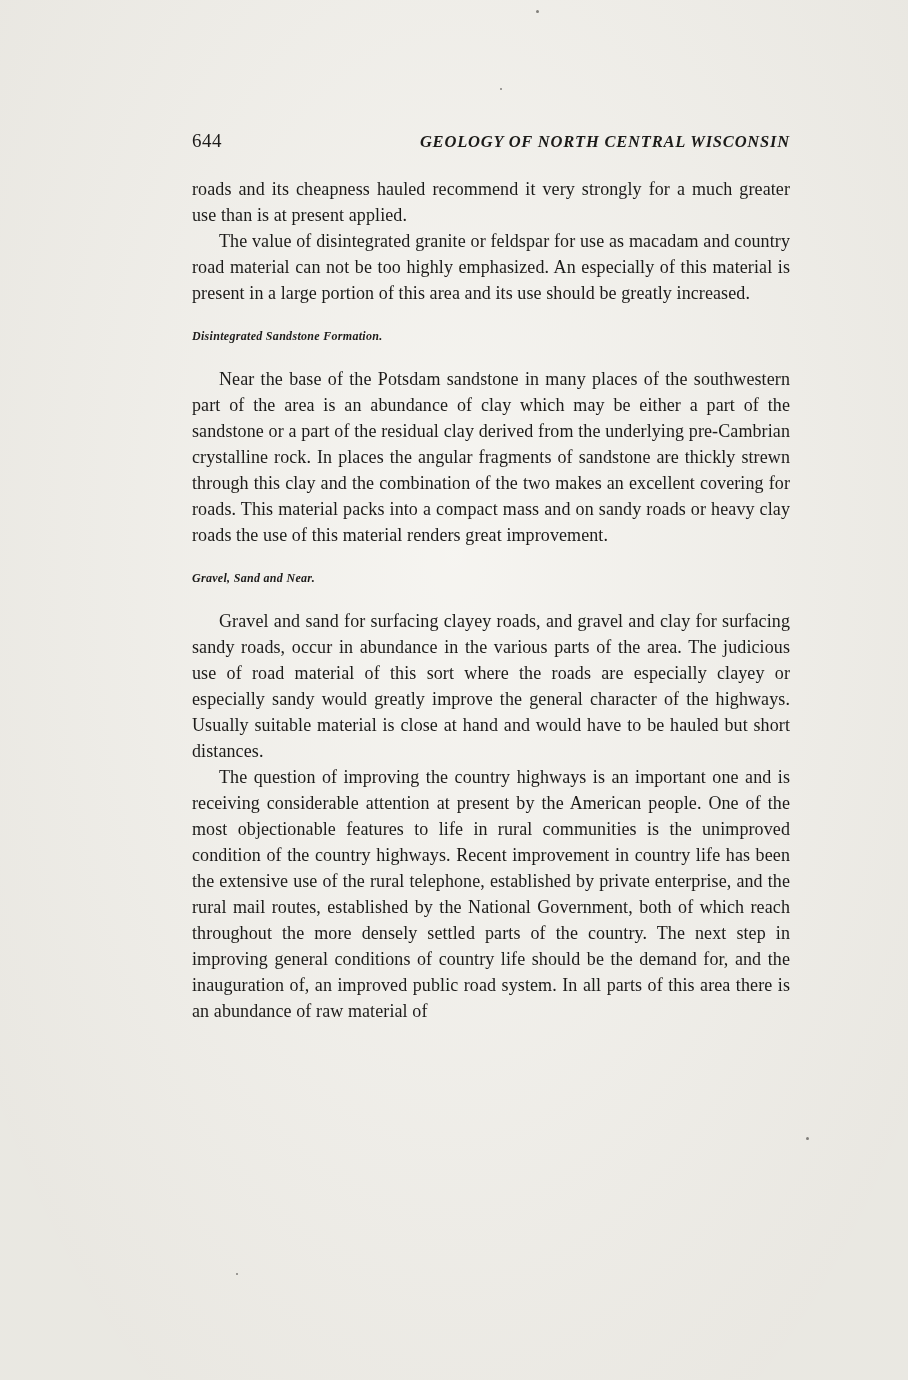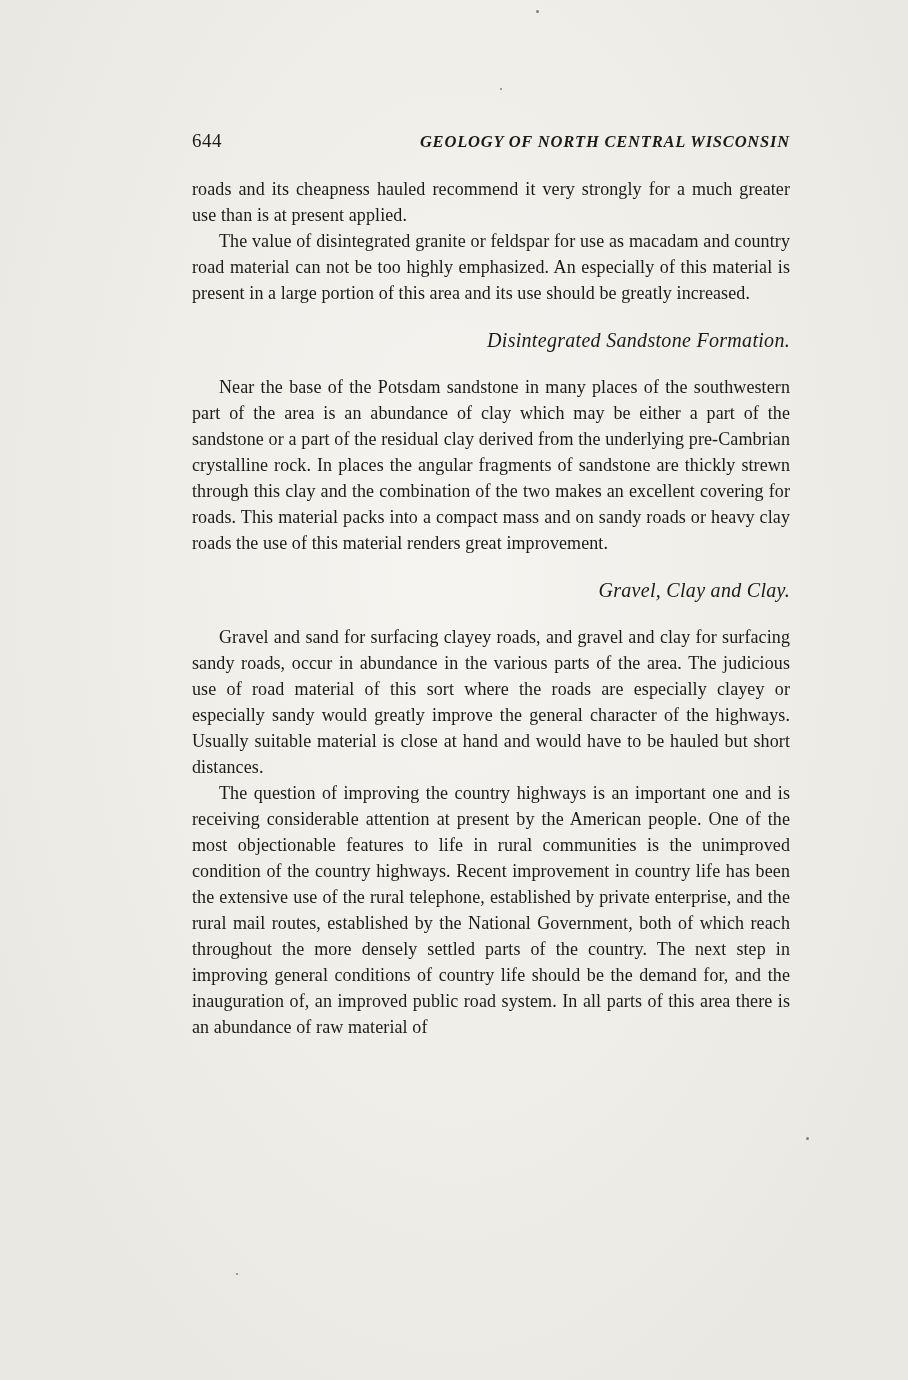--- a/index.html
+++ b/index.html
@@ -52,24 +52,24 @@
     font-size: 18px;
     line-height: 26px;
     text-align: justify;
     letter-spacing: 0.1px;
   }
   .body-text p.indent {
     text-indent: 1.5em;
   }
   .section-heading {
     margin: 23px 0 22px 0;
-    font-size: 20px;
-    font-weight: normal;
+    font-size: 12px;
+    font-weight: bold;
     font-style: italic;
-    text-align: right;
+    text-align: left;
     letter-spacing: 0.3px;
   }
   
   .speck {
     position: absolute;
     background: rgba(40,38,34,0.55);
     border-radius: 50%;
   }
   .speck.s1 { left: 536px; top: 10px;  width: 3px; height: 3px; }
   .speck.s2 { left: 500px; top: 88px;  width: 2px; height: 2px; }
@@ -96,21 +96,21 @@
     <div class="body-text">
 
       <p>roads and its cheapness hauled recommend it very strongly for a much greater use than is at present applied.</p>
 
       <p class="indent">The value of disintegrated granite or feldspar for use as macadam and country road material can not be too highly emphasized. An especially of this material is present in a large portion of this area and its use should be greatly increased.</p>
 
       <h2 class="section-heading">Disintegrated Sandstone Formation.</h2>
 
       <p class="indent">Near the base of the Potsdam sandstone in many places of the southwestern part of the area is an abundance of clay which may be either a part of the sandstone or a part of the residual clay derived from the underlying pre-Cambrian crystalline rock. In places the angular fragments of sandstone are thickly strewn through this clay and the combination of the two makes an excellent covering for roads. This material packs into a compact mass and on sandy roads or heavy clay roads the use of this material renders great improvement.</p>
 
-      <h2 class="section-heading">Gravel, Clay and Clay.</h2>
+      <h2 class="section-heading">Gravel, Sand and Near.</h2>
 
       <p class="indent">Gravel and sand for surfacing clayey roads, and gravel and clay for surfacing sandy roads, occur in abundance in the various parts of the area. The judicious use of road material of this sort where the roads are especially clayey or especially sandy would greatly improve the general character of the highways. Usually suitable material is close at hand and would have to be hauled but short distances.</p>
 
       <p class="indent">The question of improving the country highways is an important one and is receiving considerable attention at present by the American people. One of the most objectionable features to life in rural communities is the unimproved condition of the country highways. Recent improvement in country life has been the extensive use of the rural telephone, established by private enterprise, and the rural mail routes, established by the National Government, both of which reach throughout the more densely settled parts of the country. The next step in improving general conditions of country life should be the demand for, and the inauguration of, an improved public road system. In all parts of this area there is an abundance of raw material of</p>
 
     </div>
   </div>
 </div>
 
 </body></html>

